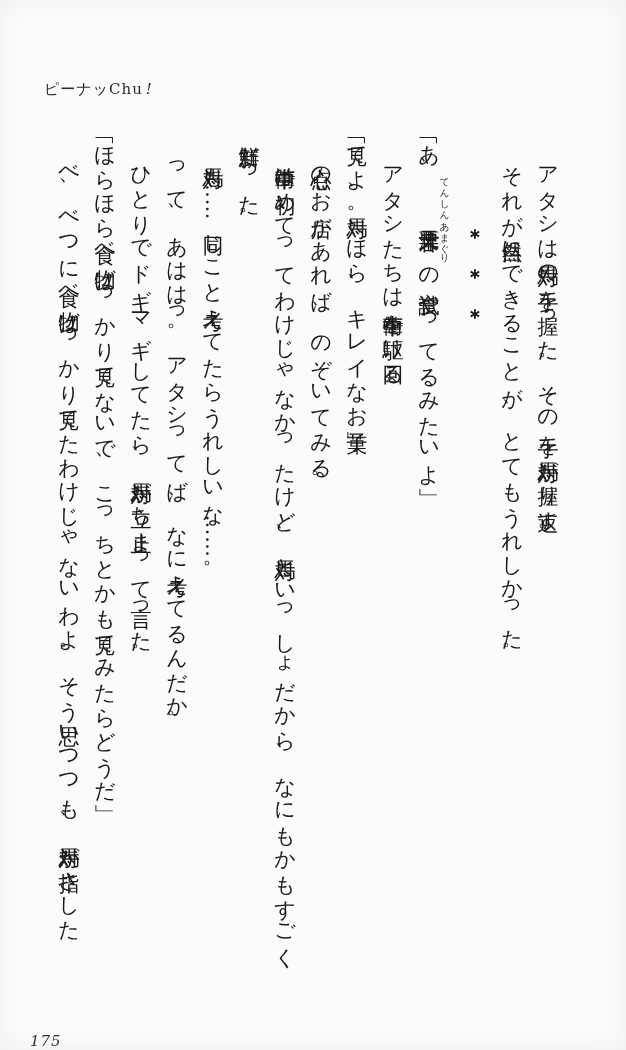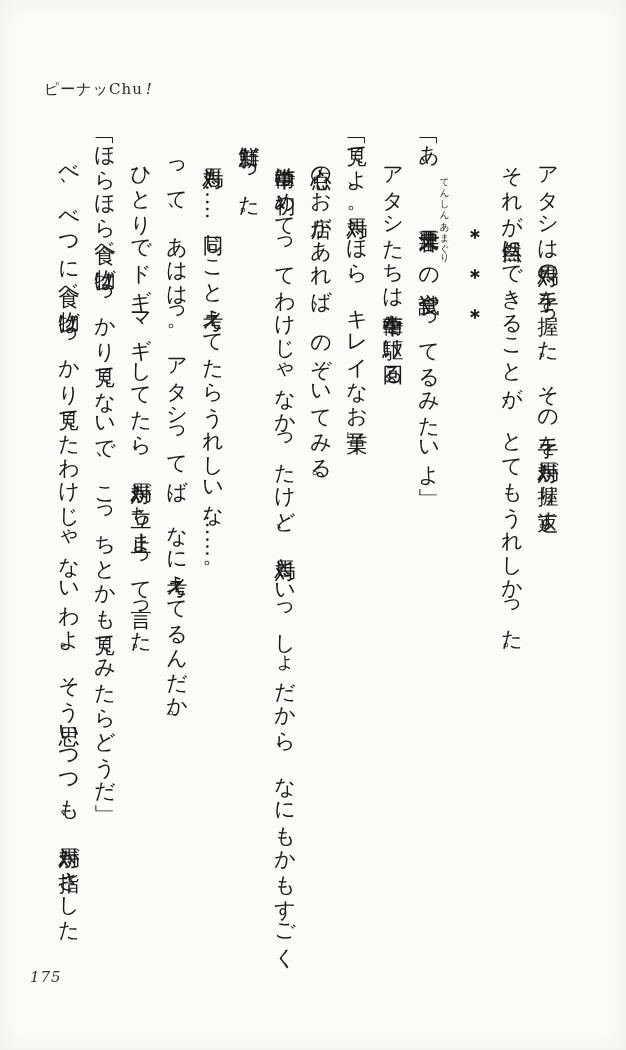--- a/index.html
+++ b/index.html
@@ -67,21 +67,21 @@
     ruby-align: center;
   }
   rt {
     font-size: 9.5px;
     letter-spacing: 0;
     color: #2a2a2a;
   }
   .page-number {
     position: absolute;
     left: 30px;
-    top: 968px;
+    top: 1032px;
     font-size: 15px;
     font-style: italic;
     color: #333;
     letter-spacing: 1px;
   }
 </style>
 </head>
 <body>
 
 <div class="page">

